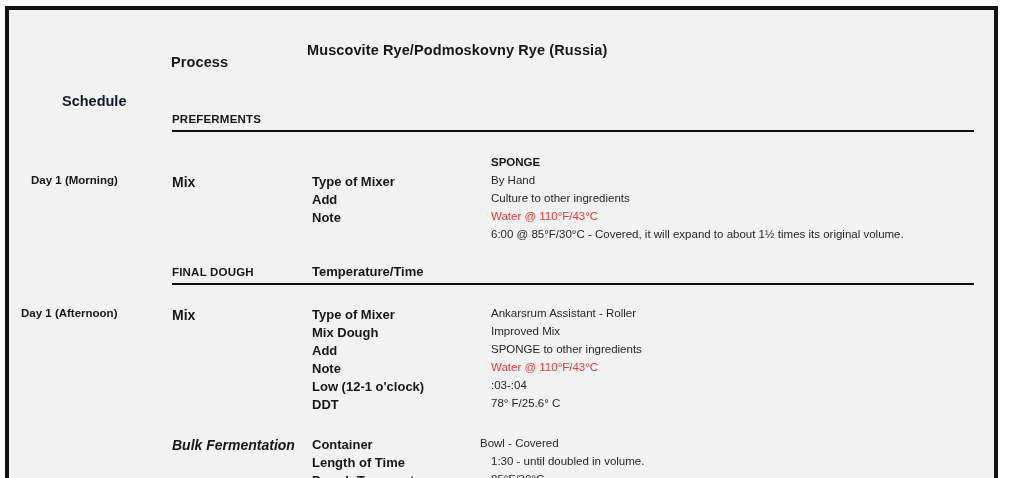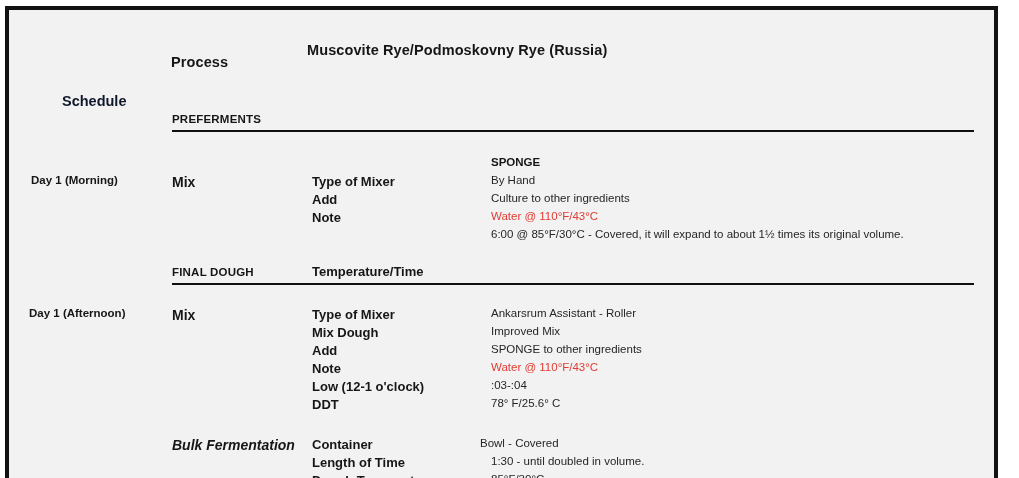--- a/index.html
+++ b/index.html
@@ -126,21 +126,21 @@
       <div class="abs col-field" style="left: 303px; top: 164px;">Type of Mixer</div>
       <div class="abs col-value" style="left: 482px; top: 164px;">By Hand</div>
       <div class="abs col-field" style="left: 303px; top: 182px;">Add</div>
       <div class="abs col-value" style="left: 482px; top: 182px;">Culture to other ingredients</div>
       <div class="abs col-field" style="left: 303px; top: 200px;">Note</div>
       <div class="abs col-value red" style="left: 482px; top: 200px;">Water @ 110°F/43°C</div>
       <div class="abs col-field" style="left: 303px; top: 218px; margin-top: 36px;">Temperature/Time</div>
       <div class="abs col-value" style="left: 482px; top: 218px;">6:00 @ 85°F/30°C - Covered, it will expand to about 1½ times its original volume.</div>
       <div class="abs section-label" style="left: 163px; top: 256px;">FINAL DOUGH</div>
       <div class="abs section-rule" style="top: 273px;"></div>
-      <div class="abs col-stage" style="left: 20px; top: 297px;">Day 1  (Afternoon)</div>
+      <div class="abs col-stage" style="left: 12px; top: 297px;">Day 1  (Afternoon)</div>
       <div class="abs col-activity" style="left: 163px; top: 297px;">Mix</div>
       <div class="abs col-field" style="left: 303px; top: 297px;">Type of Mixer</div>
       <div class="abs col-value" style="left: 482px; top: 297px;">Ankarsrum Assistant - Roller</div>
       <div class="abs col-field" style="left: 303px; top: 315px;">Mix Dough</div>
       <div class="abs col-value" style="left: 482px; top: 315px;">Improved Mix</div>
       <div class="abs col-field" style="left: 303px; top: 333px;">Add</div>
       <div class="abs col-value" style="left: 482px; top: 333px;">SPONGE to other ingredients</div>
       <div class="abs col-field" style="left: 303px; top: 351px;">Note</div>
       <div class="abs col-value red" style="left: 482px; top: 351px;">Water @ 110°F/43°C</div>
       <div class="abs col-field" style="left: 303px; top: 369px;">Low (12-1 o'clock)</div>

